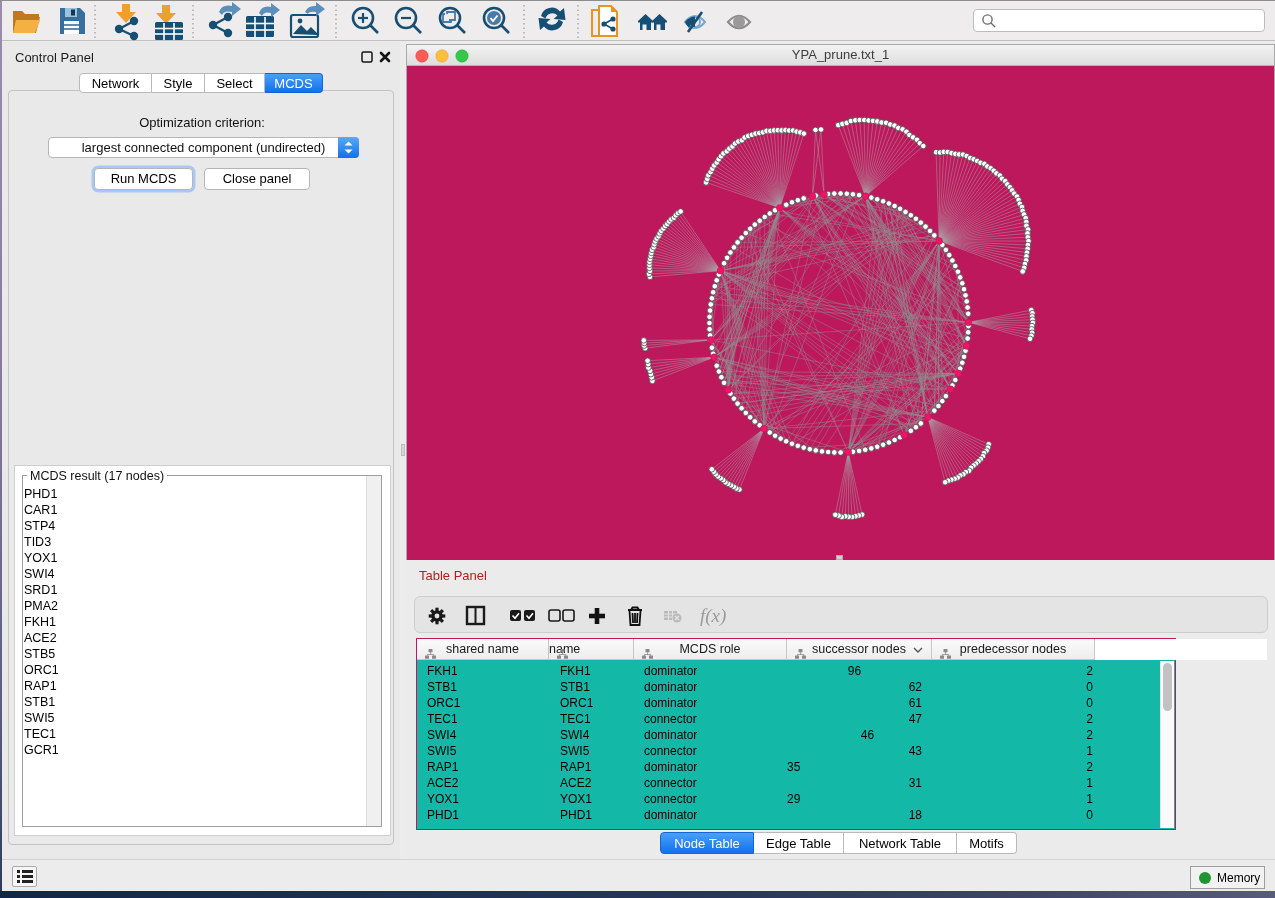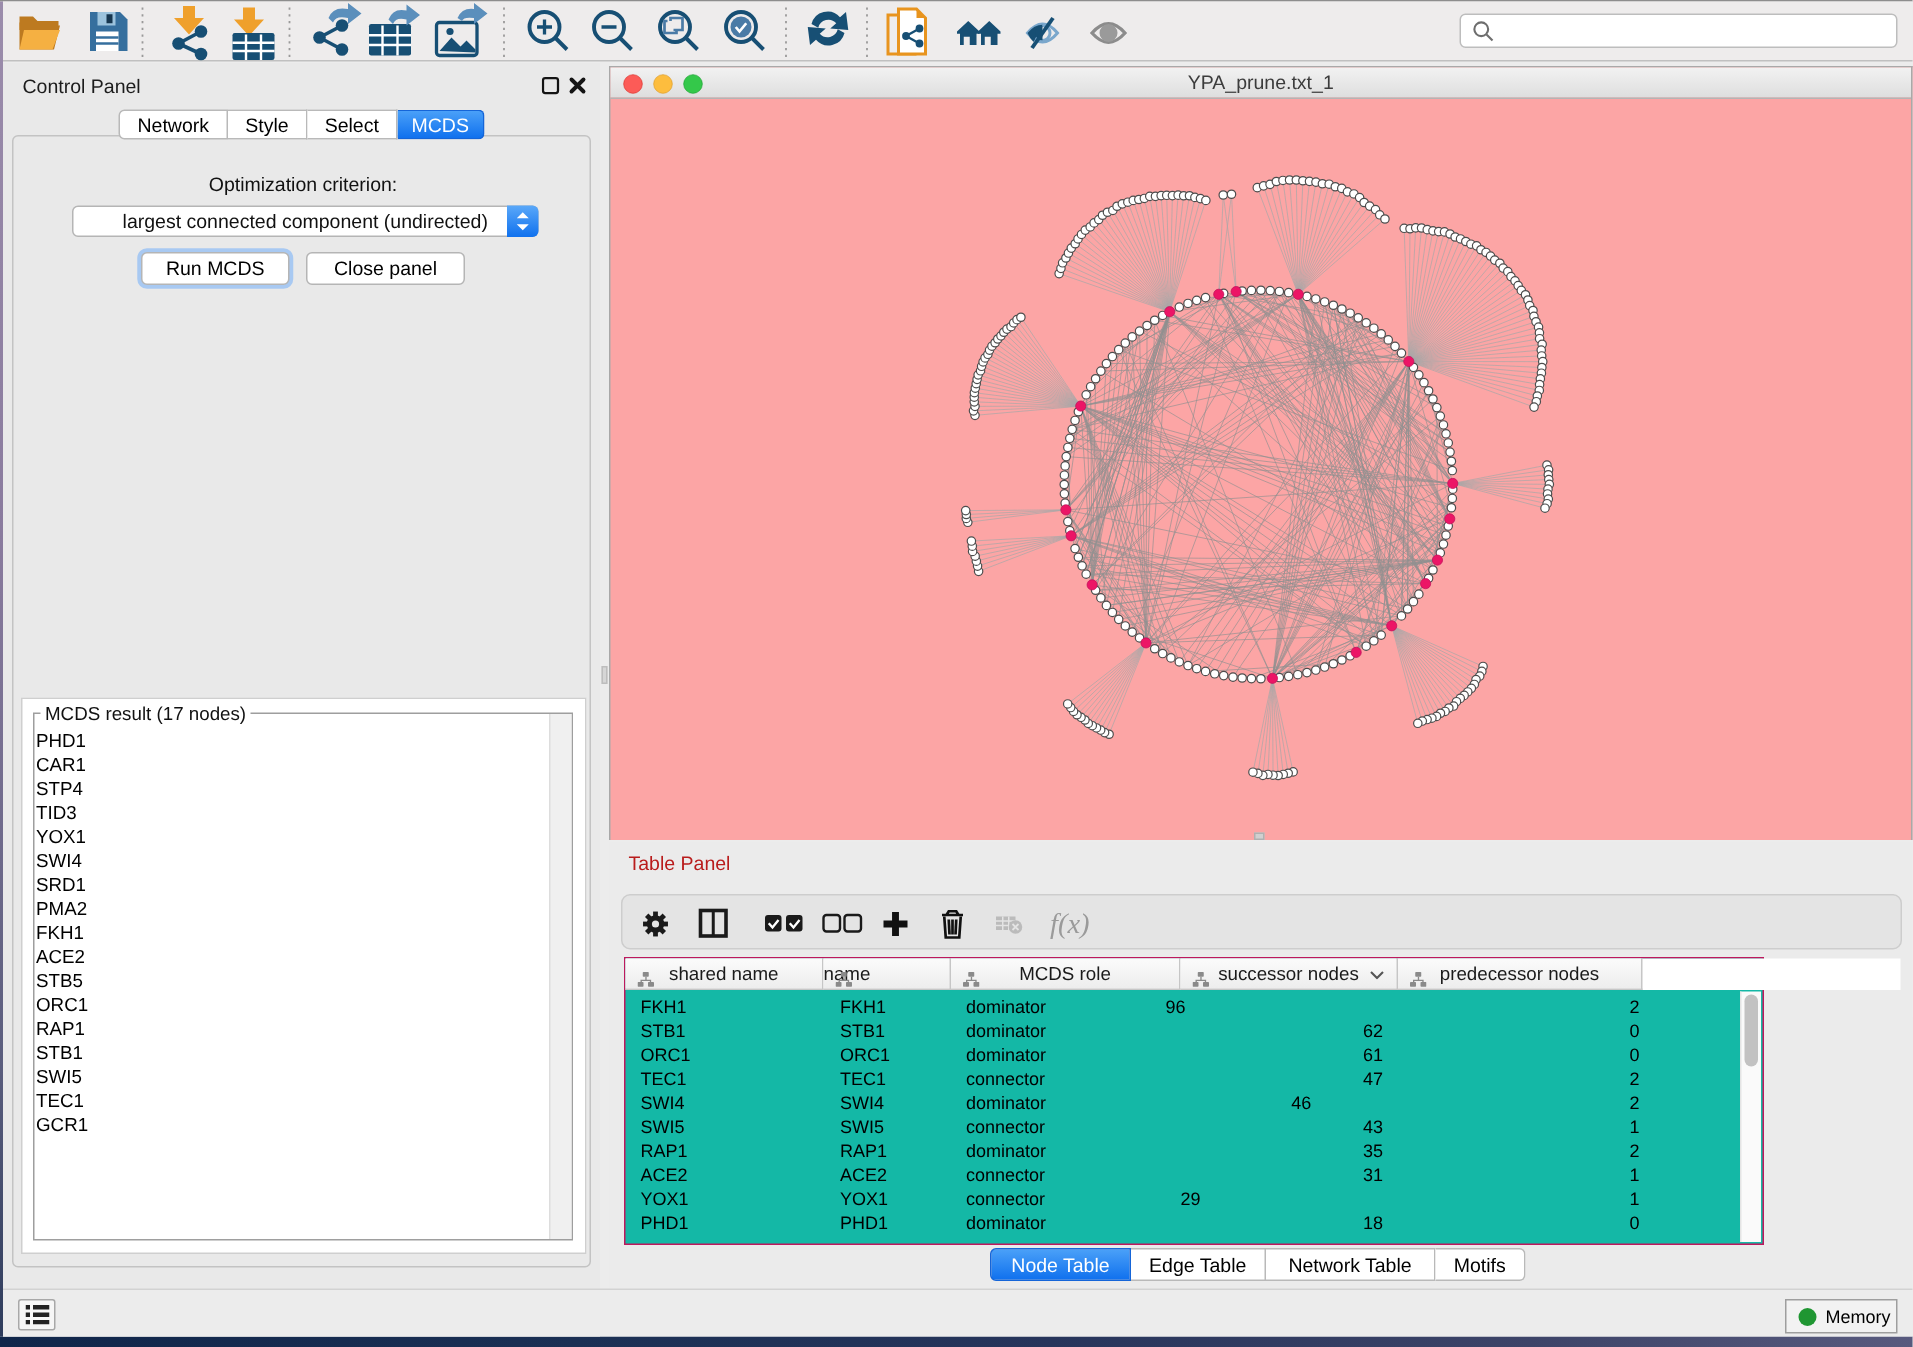--- a/index.html
+++ b/index.html
@@ -196,21 +196,21 @@
   <div class="abs" style="left:12px;top:423px;width:377px;height:371px;background:#fff;border:1px solid #cfcfcf">
     <div class="abs" style="left:7px;top:9px;width:360px;height:352px;border:1px solid #9e9e9e"></div>
     <div class="abs" style="left:12px;top:3px;background:#fff;padding:0 3px;font-size:12.5px;color:#111">MCDS result (17 nodes)</div>
     <div class="abs" style="left:351px;top:10px;width:15px;height:350px;background:#f0f0f0;border-left:1px solid #ddd"></div>
     <div class="abs" style="left:9px;top:20px;font-size:12.5px;line-height:16px;color:#000">PHD1<br>CAR1<br>STP4<br>TID3<br>YOX1<br>SWI4<br>SRD1<br>PMA2<br>FKH1<br>ACE2<br>STB5<br>ORC1<br>RAP1<br>STB1<br>SWI5<br>TEC1<br>GCR1</div>
   </div>
 </div>
 
 <div class="abs" style="left:401px;top:444px;width:4px;height:12px;background:#d6d6d6;border:1px solid #bdbdbd"></div>
 
-<div class="abs" style="left:406px;top:44px;width:869px;height:516px;border:1px solid #a9a9a9;border-bottom:none;background:#fca5a5">
+<div class="abs" style="left:406px;top:44px;width:869px;height:516px;border:1px solid #a9a9a9;border-bottom:none;background:#be185d">
   <div style="height:21px;background:linear-gradient(#f2f2f2,#dedede);border-bottom:1px solid #b4b4b4;position:relative">
     <svg width="60" height="14" style="position:absolute;left:8px;top:4px" viewBox="0 0 60 14">
       <circle cx="7" cy="7" r="6.2" fill="#fc5b57" stroke="#dd3c37" stroke-width="0.5"></circle>
       <circle cx="27" cy="7" r="6.2" fill="#fdbd3e" stroke="#dfa133" stroke-width="0.5"></circle>
       <circle cx="47" cy="7" r="6.2" fill="#34c84a" stroke="#25a83b" stroke-width="0.5"></circle>
     </svg>
     <div style="text-align:center;font-size:13px;color:#3c3c3c;line-height:20px">YPA_prune.txt_1</div>
   </div>
 </div>
 <svg id="graph" width="869" height="496" viewBox="406 64 869 496" style="position:absolute;left:406px;top:64px">
@@ -661,21 +661,21 @@
               <rect x="7" y="6.6" width="4" height="3.2" rx="0.5"></rect>
               <path d="M5.2 3.2 h0.9 v2 h3 v1.6 h-0.9 v-0.8 H2.9 v0.8 H2 v-1.6 h3.2z"></path>
             </g>
           </svg></span>
 <div style="width:100%;height:21px;font-size:12.5px;color:#1a1a1a;text-align:center;line-height:21px">predecessor nodes</div>
       </div>
 <div style="position:absolute;left:0;top:25px;width:850px;height:16px;font-size:12px;color:#000">
 <span style="position:absolute;left:10px">FKH1</span>
 <span style="position:absolute;left:143px">FKH1</span>
 <span style="position:absolute;left:227px">dominator</span>
-<span style="position:absolute;left:360px;width:135px;text-align:left">96</span>
+<span style="position:absolute;left:370px;width:135px;text-align:center">96</span>
 <span style="position:absolute;left:515px;width:161px;text-align:right">2</span>
       </div>
 <div style="position:absolute;left:0;top:41px;width:850px;height:16px;font-size:12px;color:#000">
 <span style="position:absolute;left:10px">STB1</span>
 <span style="position:absolute;left:143px">STB1</span>
 <span style="position:absolute;left:227px">dominator</span>
 <span style="position:absolute;left:370px;width:135px;text-align:right">62</span>
 <span style="position:absolute;left:515px;width:161px;text-align:right">0</span>
       </div>
 <div style="position:absolute;left:0;top:57px;width:850px;height:16px;font-size:12px;color:#000">
@@ -703,21 +703,21 @@
 <span style="position:absolute;left:10px">SWI5</span>
 <span style="position:absolute;left:143px">SWI5</span>
 <span style="position:absolute;left:227px">connector</span>
 <span style="position:absolute;left:370px;width:135px;text-align:right">43</span>
 <span style="position:absolute;left:515px;width:161px;text-align:right">1</span>
       </div>
 <div style="position:absolute;left:0;top:121px;width:850px;height:16px;font-size:12px;color:#000">
 <span style="position:absolute;left:10px">RAP1</span>
 <span style="position:absolute;left:143px">RAP1</span>
 <span style="position:absolute;left:227px">dominator</span>
-<span style="position:absolute;left:370px;width:135px;text-align:right">35</span>
+<span style="position:absolute;left:370px;width:135px;text-align:left">35</span>
 <span style="position:absolute;left:515px;width:161px;text-align:right">2</span>
       </div>
 <div style="position:absolute;left:0;top:137px;width:850px;height:16px;font-size:12px;color:#000">
 <span style="position:absolute;left:10px">ACE2</span>
 <span style="position:absolute;left:143px">ACE2</span>
 <span style="position:absolute;left:227px">connector</span>
 <span style="position:absolute;left:370px;width:135px;text-align:right">31</span>
 <span style="position:absolute;left:515px;width:161px;text-align:right">1</span>
       </div>
 <div style="position:absolute;left:0;top:153px;width:850px;height:16px;font-size:12px;color:#000">

